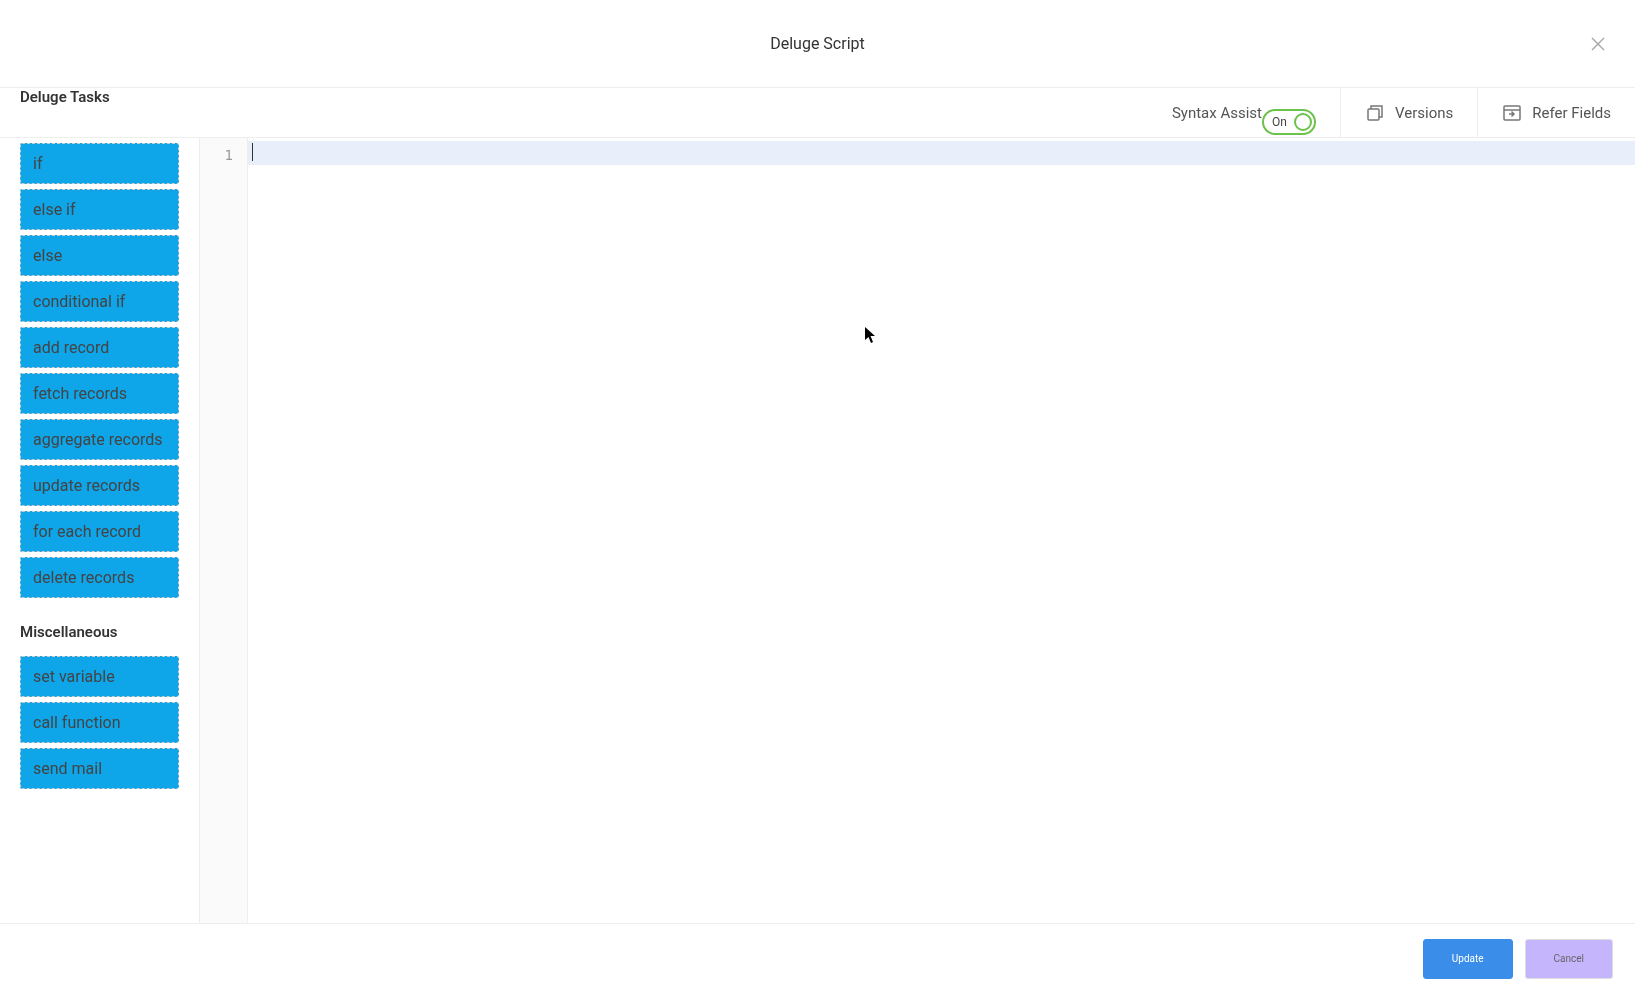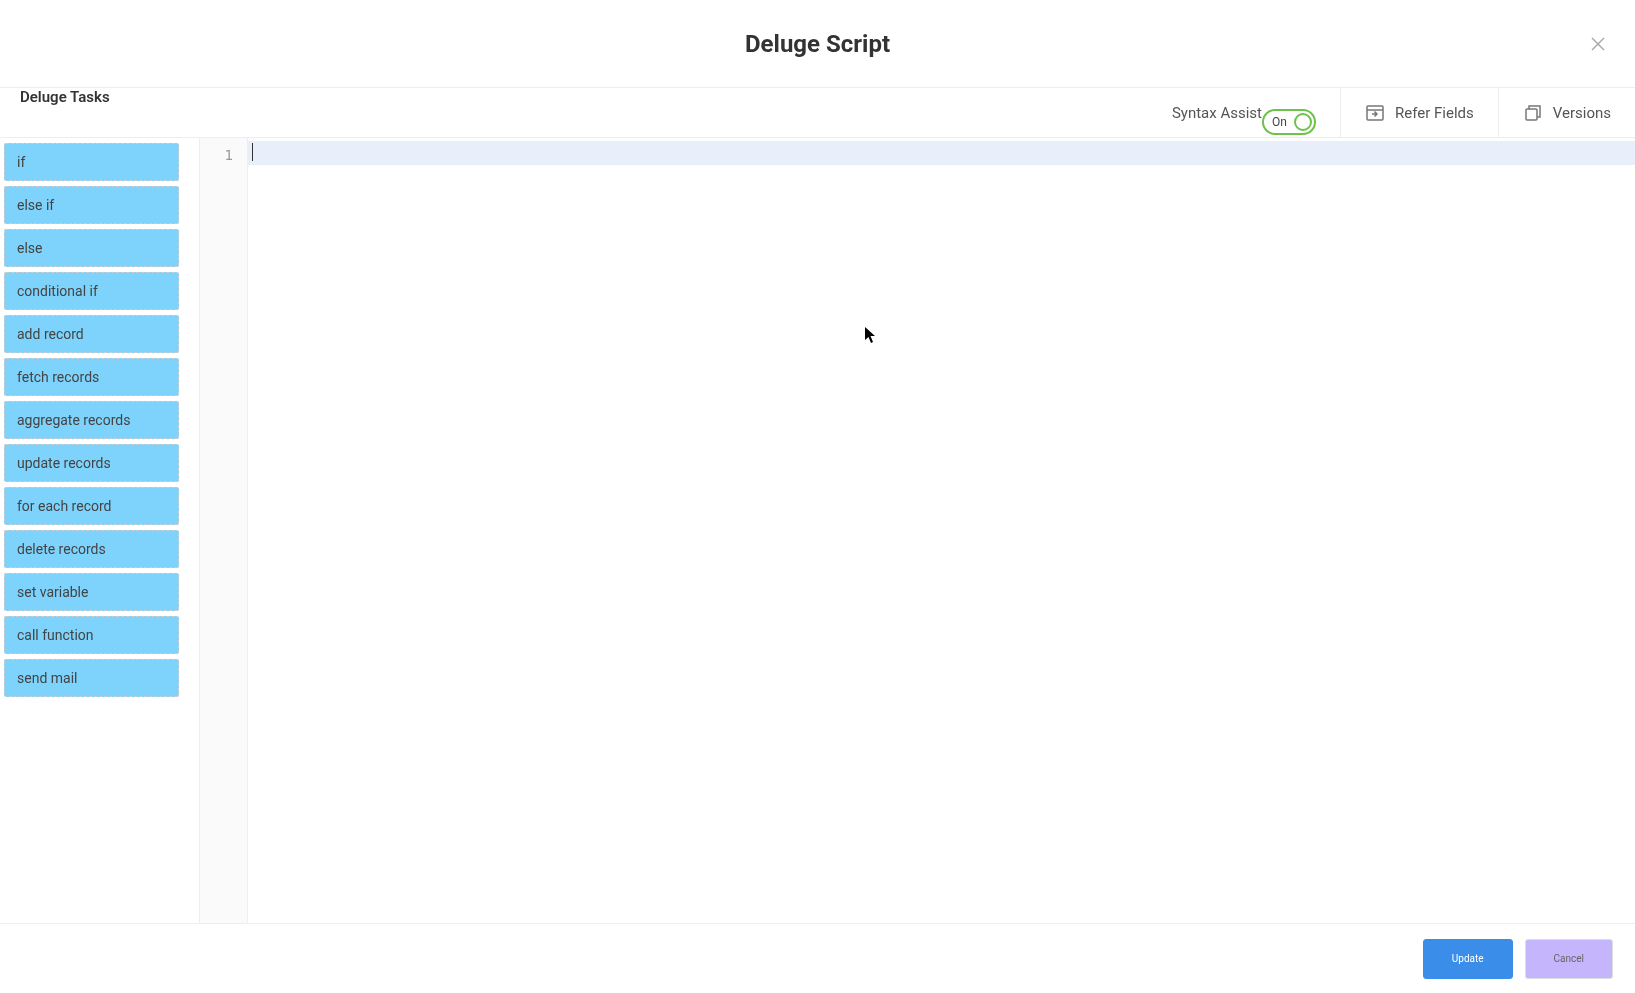--- a/index.html
+++ b/index.html
@@ -13,22 +13,22 @@
     }
     .header {
       height: 88px;
       display: flex;
       align-items: center;
       justify-content: center;
       position: relative;
       border-bottom: 1px solid #eee;
     }
     .header-title {
-      font-size: 24px;
-      font-weight: 700;
+      font-size: 16px;
+      font-weight: 400;
       color: #333;
     }
     .close-btn {
       position: absolute;
       right: 28px;
       top: 50%;
       transform: translateY(-50%);
       width: 18px;
       height: 18px;
       cursor: pointer;
@@ -119,28 +119,28 @@
     .sidebar::-webkit-scrollbar { width: 10px; }
     .sidebar::-webkit-scrollbar-thumb { background: #ccc; border-radius: 5px; }
     .category {
       padding: 20px 18px 10px 20px;
       font-size: 15px;
       font-weight: 600;
       color: #333;
     }
     .category:first-child { padding-top: 18px; }
     .task-item {
-      margin: 5px 20px 5px 4px;
+      margin: 5px 20px 5px 20px;
       padding: 10px 12px;
-      font-size: 14px;
+      font-size: 16px;
       color: #444;
       border: 1px dashed #ccc;
       border-radius: 2px;
       cursor: pointer;
-      background: #7dd3fc;
+      background: #0ea5e9;
     }
     .editor {
       flex: 1;
       display: flex;
       position: relative;
     }
     .gutter {
       width: 48px;
       background: #fafafa;
       text-align: right;
@@ -230,47 +230,48 @@
   <div class="toolbar-spacer"></div>
   <div class="syntax-assist">
     <span class="syntax-assist-label">Syntax Assist</span>
     <div class="toggle">
       <span class="toggle-label">On</span>
       <div class="toggle-thumb"></div>
     </div>
   </div>
   <div class="toolbar-action">
     <svg viewBox="0 0 20 20" fill="none" stroke="#777" stroke-width="1.5">
+      <rect x="3" y="6" width="11" height="11" rx="1"></rect>
+        <path d="M6 6 V3 H17 V14 H14"></path>
+    </svg>
+    <span class="toolbar-action-label">Versions</span>
+  </div>
+  <div class="toolbar-action">
+    <svg viewBox="0 0 20 20" fill="none" stroke="#777" stroke-width="1.5">
       <rect x="2" y="3" width="16" height="14" rx="1"></rect>
         <line x1="2" y1="7" x2="18" y2="7"></line>
         <path d="M7 11 L11 11 M9.5 8.5 L12 11 L9.5 13.5"></path>
     </svg>
     <span class="toolbar-action-label">Refer Fields</span>
-  </div>
-  <div class="toolbar-action">
-    <svg viewBox="0 0 20 20" fill="none" stroke="#777" stroke-width="1.5">
-      <rect x="3" y="6" width="11" height="11" rx="1"></rect>
-        <path d="M6 6 V3 H17 V14 H14"></path>
-    </svg>
-    <span class="toolbar-action-label">Versions</span>
   </div>
 </div>
 
 <div class="main">
   <div class="sidebar" id="sidebar">
       <div class="task-item">if</div>
       <div class="task-item">else if</div>
       <div class="task-item">else</div>
       <div class="task-item">conditional if</div>
       <div class="task-item">add record</div>
       <div class="task-item">fetch records</div>
       <div class="task-item">aggregate records</div>
       <div class="task-item">update records</div>
       <div class="task-item">for each record</div>
       <div class="task-item">delete records</div>
+      <div class="category">Miscellaneous</div>
       <div class="task-item">set variable</div>
       <div class="task-item">call function</div>
       <div class="task-item">send mail</div>
     </div>
   <div class="editor">
     <div class="gutter" id="gutter">
         <div class="line-num">1</div>
       </div>
     <div class="code-area">
       <div class="active-line"></div>

